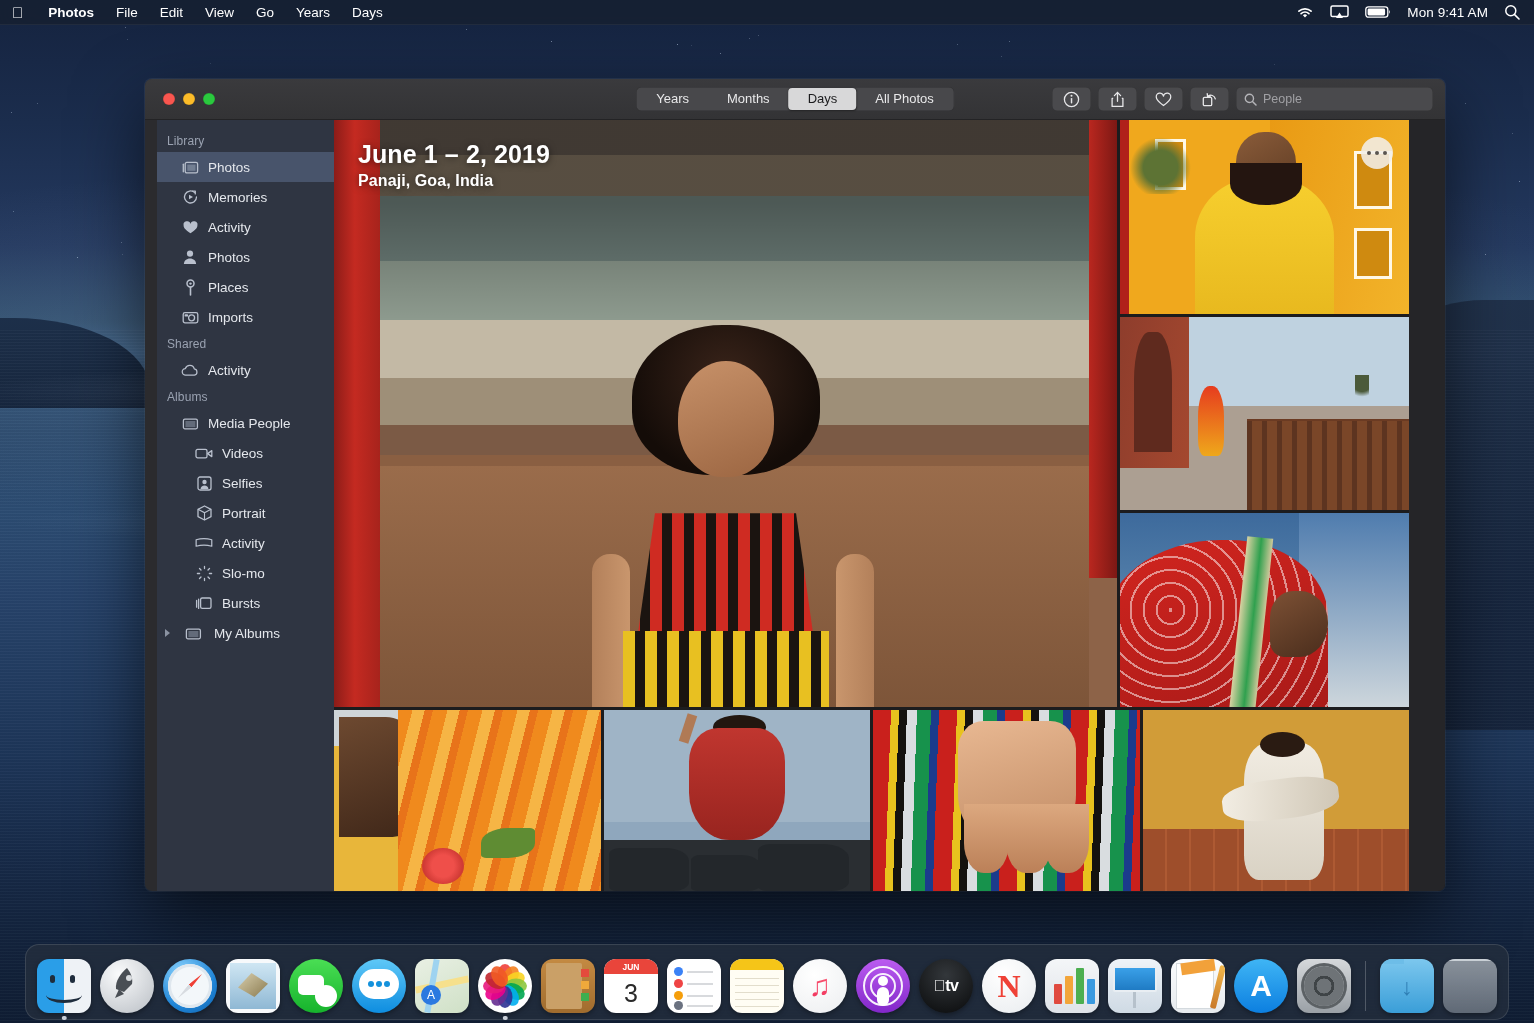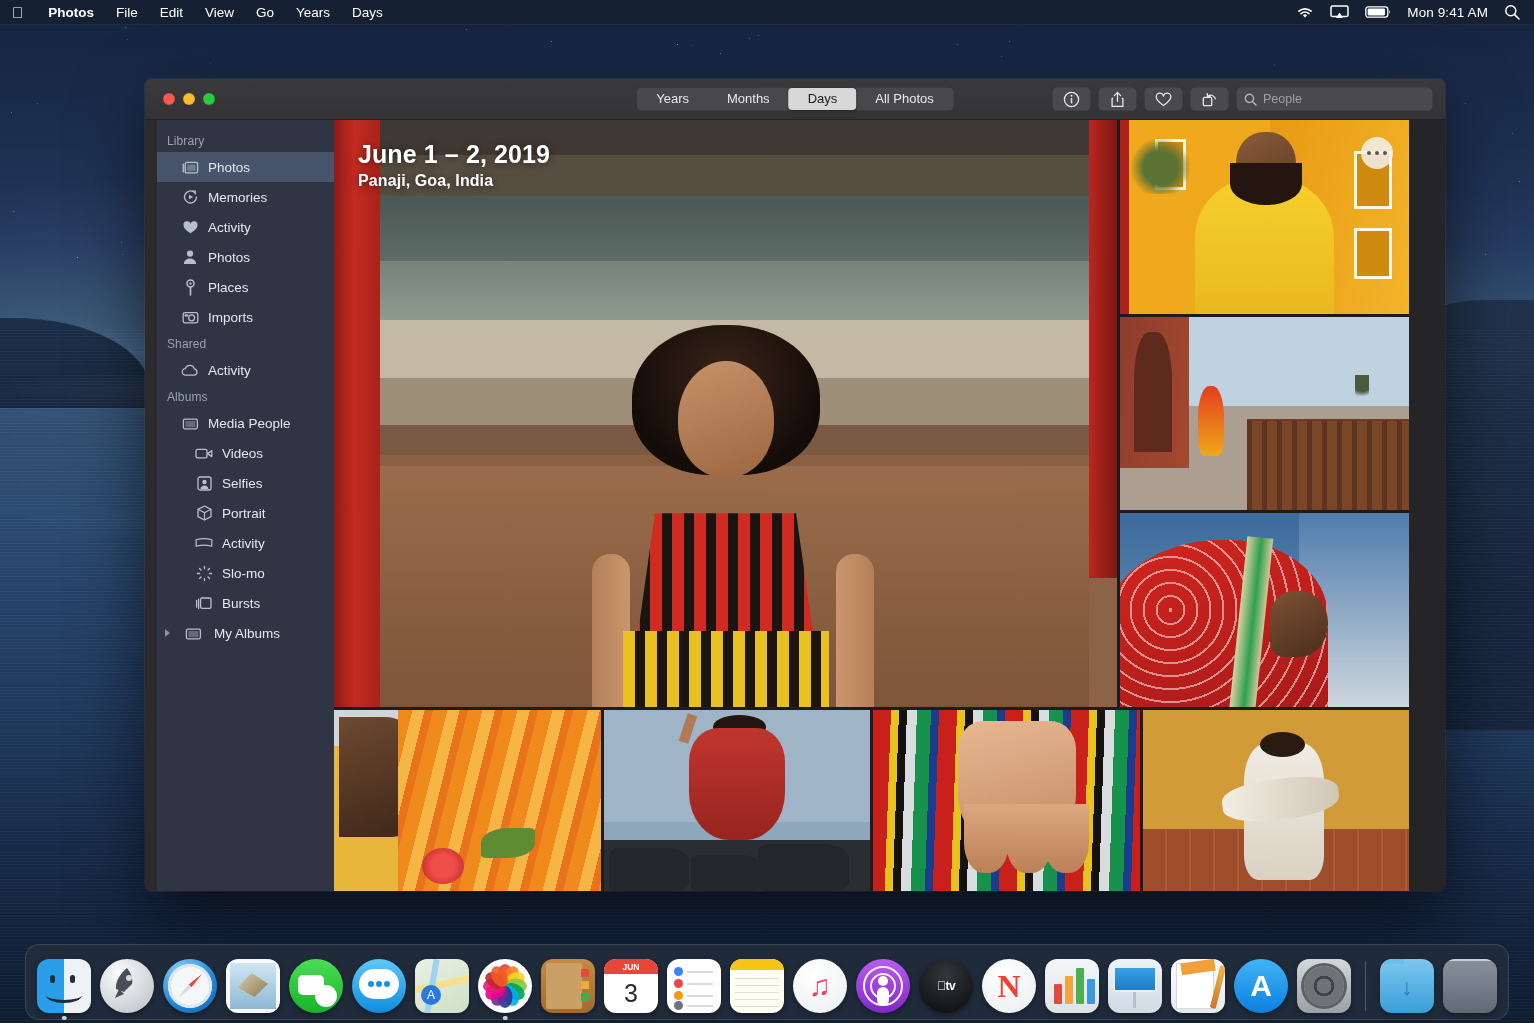--- a/index.html
+++ b/index.html
@@ -411,21 +411,21 @@
     font-size:30px; background:linear-gradient(to bottom,#fb5a74,#f0325c);
     -webkit-background-clip:text; background-clip:text; color:transparent; }
   .i-podcasts{ background:linear-gradient(to bottom,#bb5cf0,#8227c9); }
   .i-podcasts .ring{ position:absolute; border:2.5px solid rgba(255,255,255,.92); border-radius:50%; }
   .i-podcasts .dotp{ position:absolute; left:50%;top:17px;transform:translateX(-50%);
     width:10px;height:10px;border-radius:50%;background:#fff; }
   .i-podcasts .body{ position:absolute;left:50%;top:28px;transform:translateX(-50%);
     width:12px;height:19px;border-radius:6px;background:#fff; }
   .i-tv{ background:radial-gradient(circle at 50% 30%,#33373b,#090a0b); }
   .i-tv .txt{ position:absolute; left:50%;top:50%;transform:translate(-50%,-50%);
-    color:#fff;font-size:12px;font-weight:bold;letter-spacing:-.5px; }
+    color:#fff;font-size:16px;font-weight:bold;letter-spacing:-.5px; }
   .i-news{ background:radial-gradient(circle at 40% 28%,#fff,#e9ecef); }
   .i-news .n{ position:absolute; left:50%;top:50%;transform:translate(-50%,-50%);
     color:#ef4136; font-size:32px; font-weight:bold; font-family:"Liberation Serif",serif; }
   .i-numbers{ background:linear-gradient(to bottom,#f4f6f8,#dfe3e8); }
   .i-numbers .bar{ position:absolute; bottom:9px; width:8px; border-radius:1px; }
   .i-keynote{ background:linear-gradient(to bottom,#eef3f8,#cfdae4); }
   .i-keynote .scr{ position:absolute; left:5px; top:7px; width:44px; height:26px;
     background:linear-gradient(to bottom,#3aa0e8,#1f7bc4); border:2px solid #e9eef3; border-radius:2px; }
   .i-keynote .stand{ position:absolute; left:25px; top:33px; width:3px;height:16px;background:#b6c1cb; }
   .i-pages{ background:linear-gradient(to bottom,#fbfcfd,#e6eaee); }

